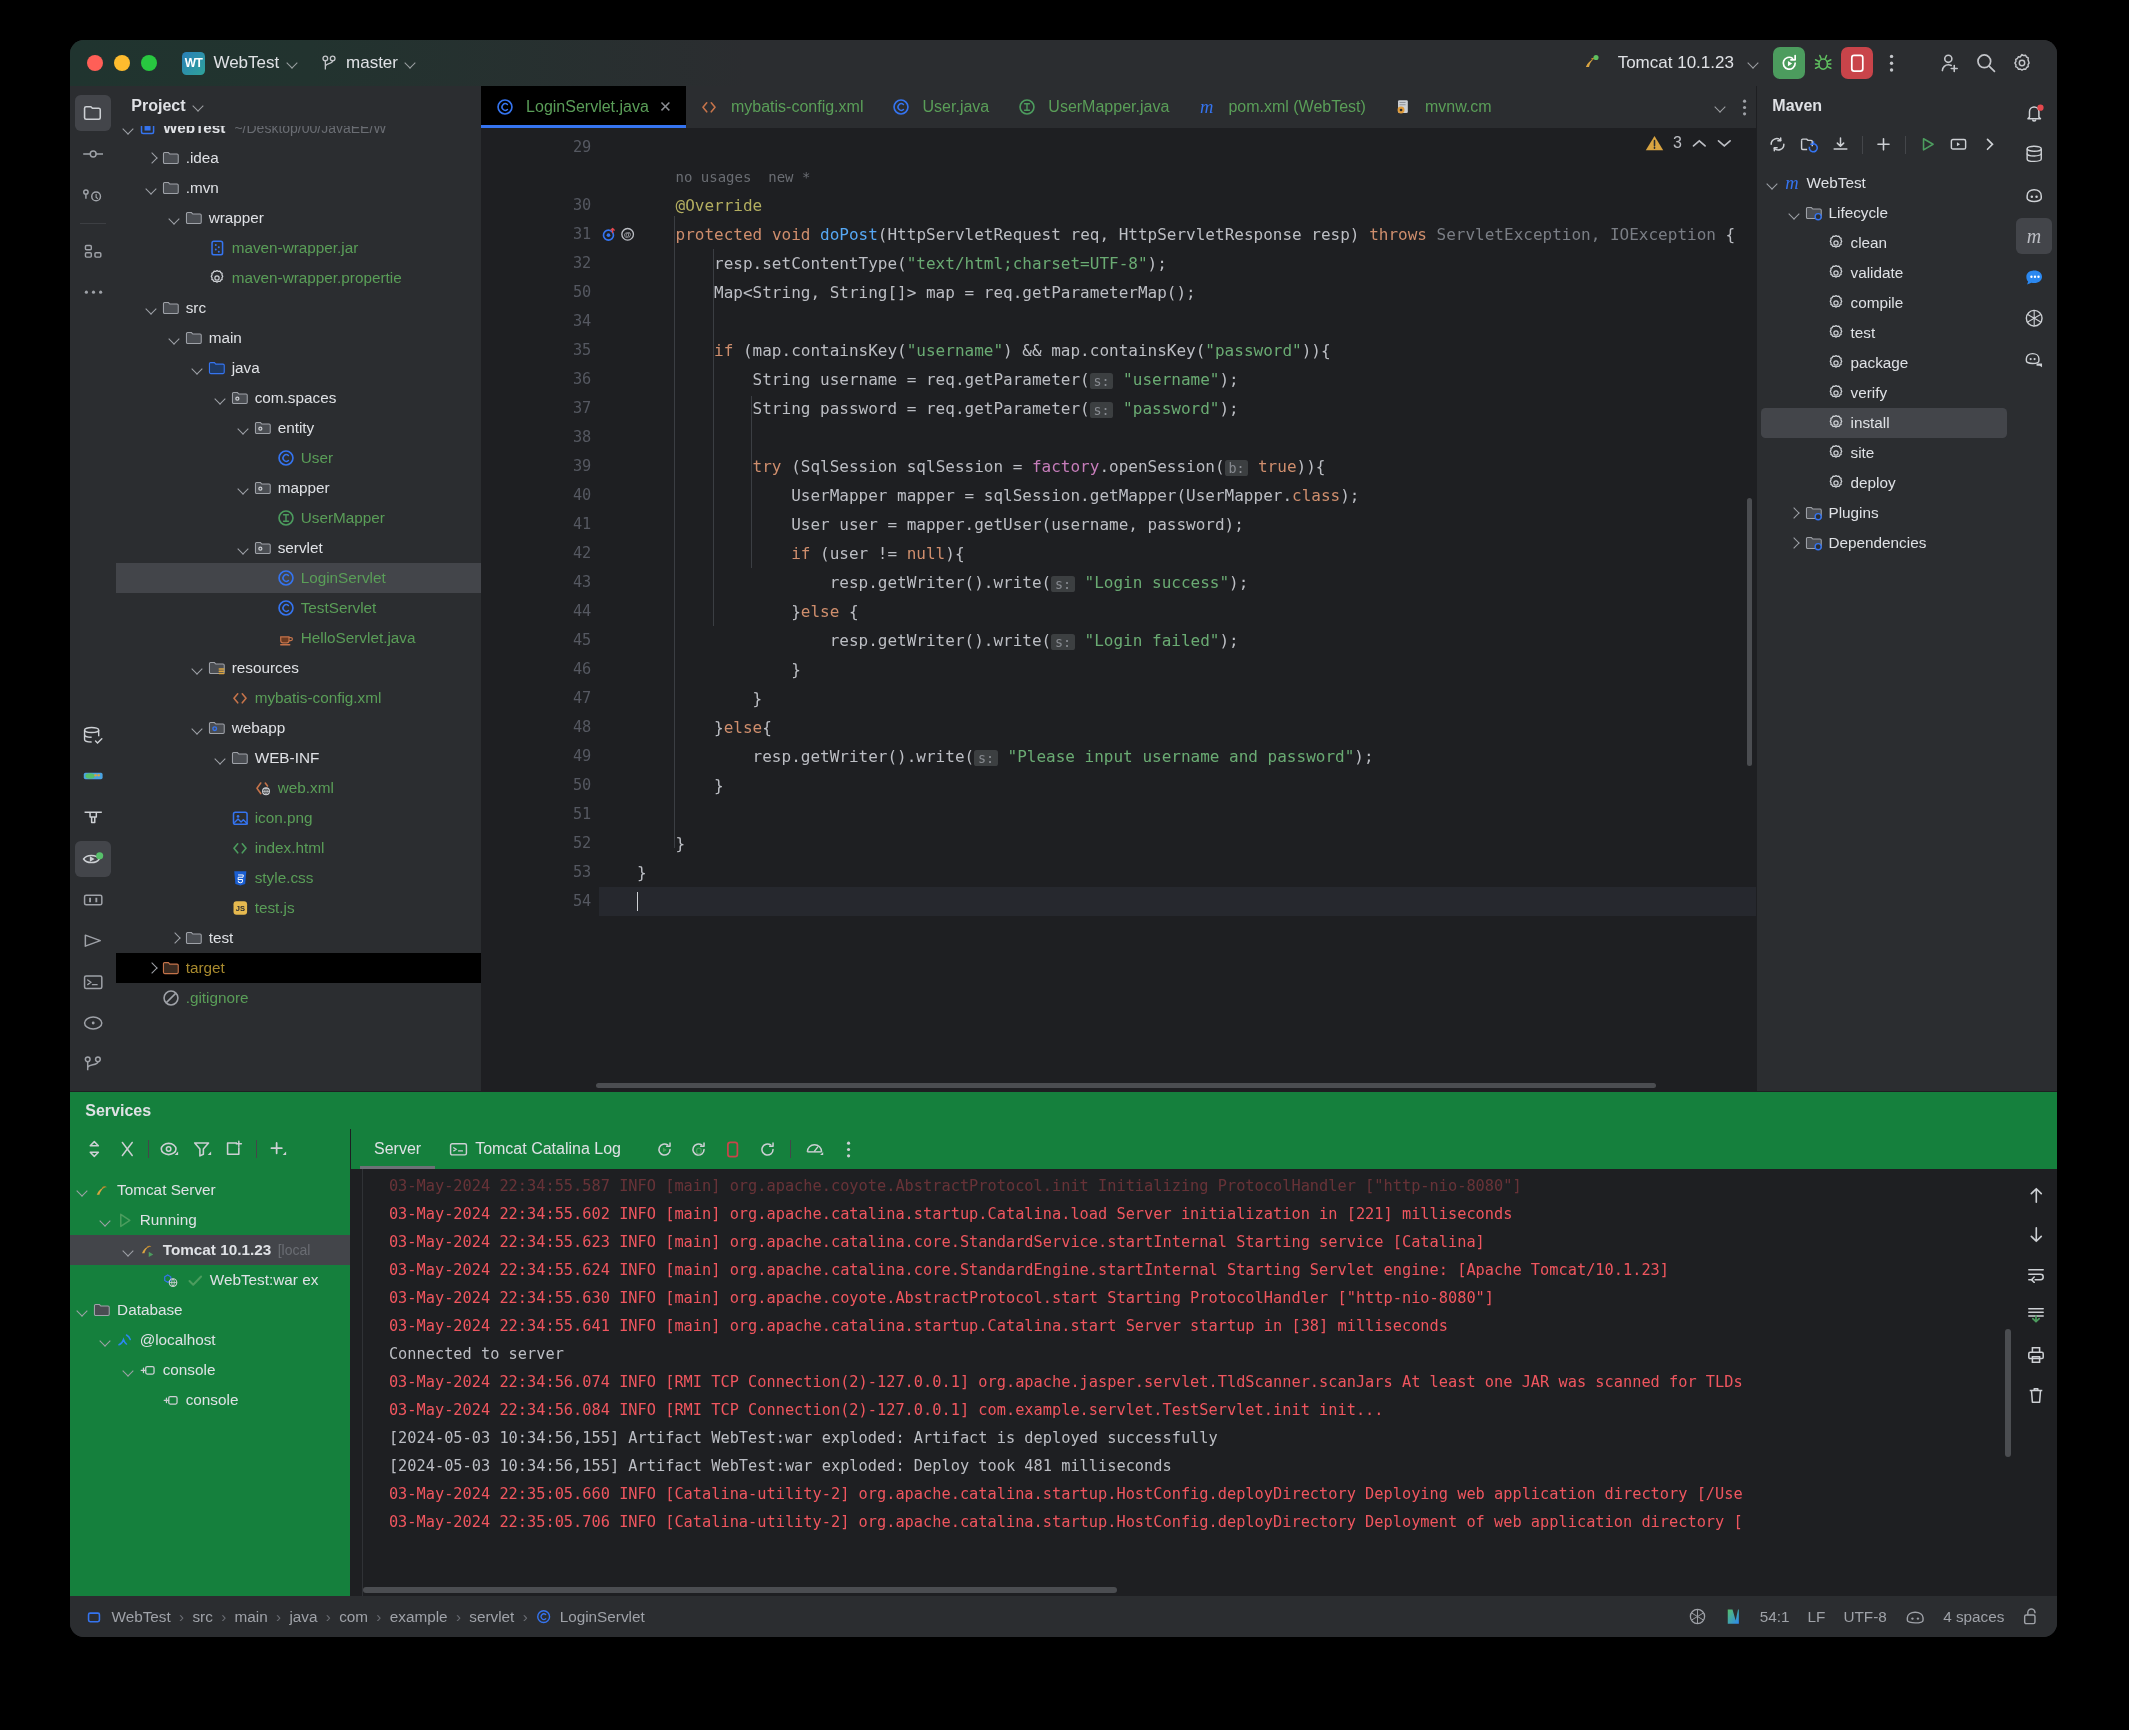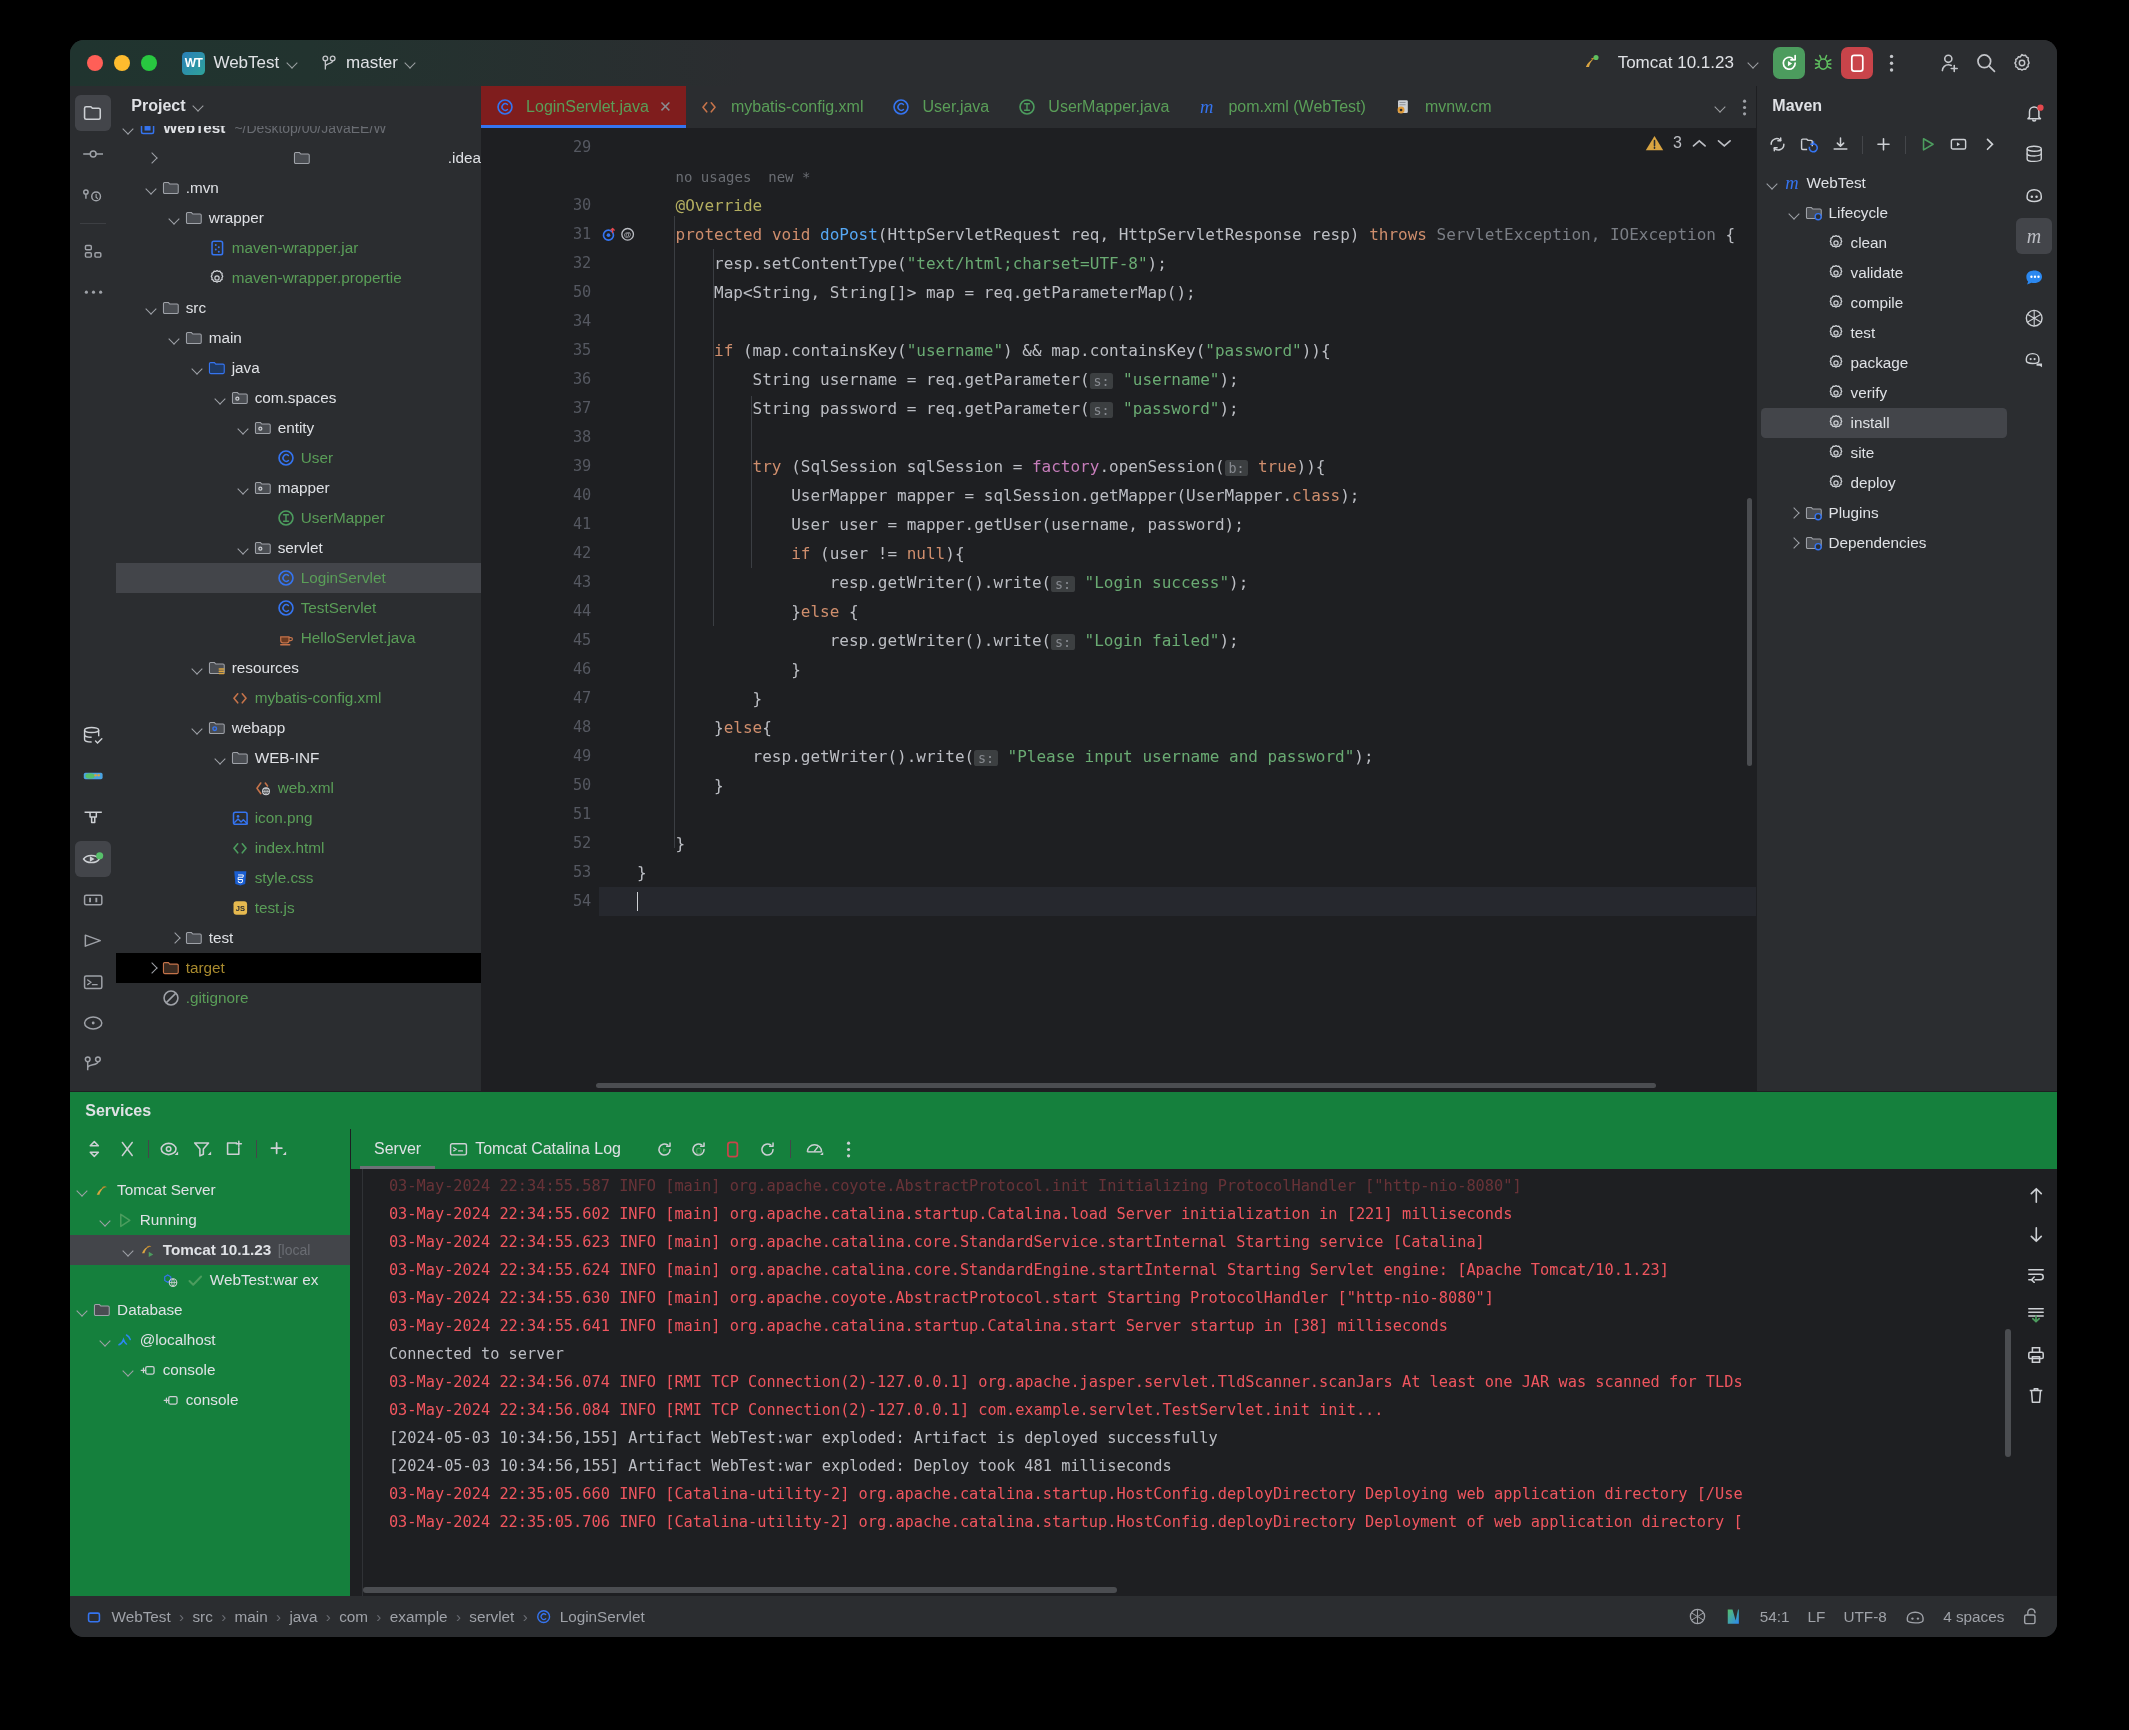--- a/index.html
+++ b/index.html
@@ -64,21 +64,21 @@
   .ti{ width:19px;height:19px;flex:none;margin-right:5.1px;display:flex;align-items:center;justify-content:center;}
   .tl-label{color:#dfe1e5;}
   .tl-label.green{color:#5a9e58;text-align:right;}
   .tl-label.yellow{color:#a88a2e;}
   .tl-label.bold{font-weight:bold;}
   .tl-path{color:#6a6d73;margin-left:9px;font-size:14px;}
   
   .editorarea{ flex:1;display:flex;flex-direction:column;min-width:0;background:#1e1f22;}
   .tabbar{ height:42px;min-height:42px;display:flex;align-items:stretch;background:#2b2d30;}
   .tab{ display:flex;align-items:center;padding:0 14px;gap:7px;position:relative;white-space:nowrap;}
-  .tab.active{ background:#7f1d1d; }
+  .tab.active{ background:#000000; }
   .tab.active:after{content:"";position:absolute;left:0;right:0;bottom:0;height:2.6px;background:#3574f0;}
   .tab-label{color:#5a9e58;font-size:16px;}
   .tab-x{color:#8a8d92;font-size:15.3px;margin-left:3.2px;}
   .tabbar-end{margin-left:auto;display:flex;align-items:center;gap:3.8px;padding-right:9px;}
   .gutter-wrap{flex:1;display:flex;min-height:0;position:relative;overflow:hidden;}
   .gutter{width:118px;min-width:118px;background:#1e1f22;padding-top:5.1px;text-align:right;position:relative;}
   .gl{height:29px;line-height:29px;color:#555861;font-size:15.3px;font-family:"DejaVu Sans Mono",monospace;padding-right:7.7px;position:relative;}
   .gl .gmark{position:absolute;right:-40px;top:0;width:38px;height:29px;display:flex;align-items:center;gap:2.6px;}
   .code{flex:1;padding-top:5.1px;position:relative;overflow:hidden;font-family:"DejaVu Sans Mono",monospace;font-size:16px;}
   .cl{height:29px;line-height:29px;white-space:pre;color:#bcbec4;padding-left:38px;}
@@ -323,21 +323,21 @@
             <span class="tw down"></span>
             <span class="ti">
               <svg width="16.6" height="16.6" viewBox="0 0 22 22">
                 <rect x="2" y="4" width="16" height="14" rx="2" fill="none" stroke="#3574f0" stroke-width="2"></rect>
                 <rect x="6" y="8" width="8" height="6" fill="#3574f0"></rect>
               </svg>
             </span>
             <span class="tl-label bold">WebTest</span>
             <span class="tl-path">~/Desktop/00/JavaEE/W</span>
           </div>
-          <div class="trow" style="padding-left: 29px; justify-content: space-between;">
+          <div class="trow" style="padding-left: 29px;">
             <span class="tw right"></span>
             <span class="ti">
               <svg width="18" height="16.6" viewBox="0 0 22 22">
                 <path d="M1 5a1.6 1.6 0 0 1 1.6-1.6h5L9.4 5.4H19A1.6 1.6 0 0 1 20.6 7v9.4A1.6 1.6 0 0 1 19 18H2.6A1.6 1.6 0 0 1 1 16.4z" fill="#4a4d52" stroke="#9fa2a8" stroke-width="1.4"></path>
               </svg>
             </span>
             <span class="tl-label ">.idea</span>
           </div>
           <div class="trow" style="padding-left: 29px;">
             <span class="tw down"></span>

